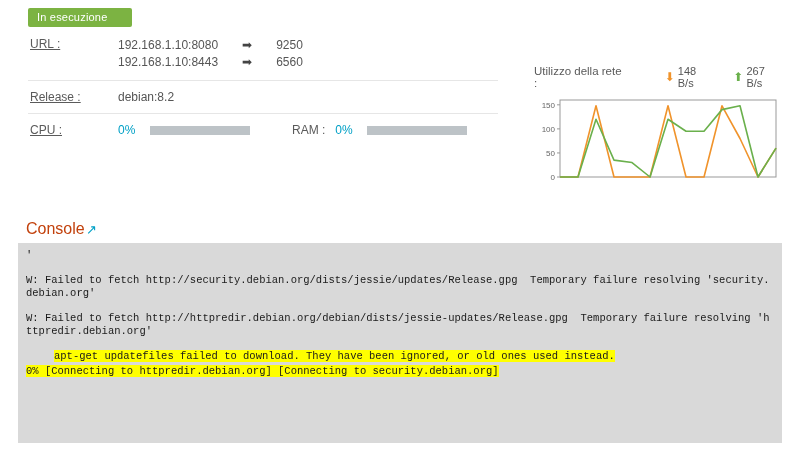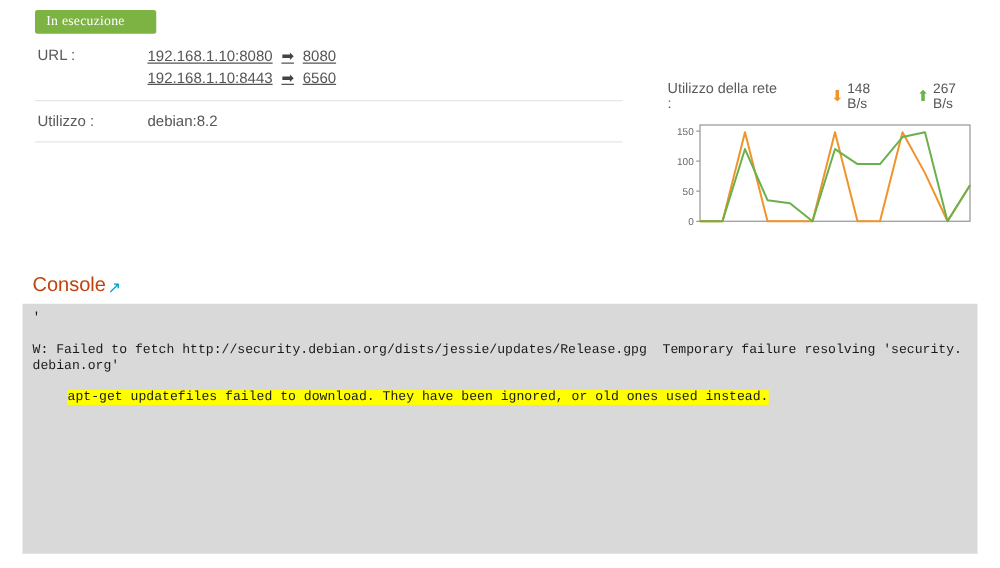--- a/index.html
+++ b/index.html
@@ -20,21 +20,20 @@
   .status-badge {
     position: absolute;
     left: 28px;
     top: 8px;
     background: #7cb342;
     color: #ffffff;
     font-size: 11px;
     padding: 3px 25px 4px 9px;
     border-radius: 2px;
     letter-spacing: .2px;
-    font-family: Liberation Serif, serif;
   }
 
   
   .info-table {
     position: absolute;
     left: 28px;
     top: 28px;
     width: 470px;
     border-collapse: collapse;
     font-size: 12px;
@@ -47,30 +46,30 @@
   }
   .info-table td {
     padding: 9px 0 9px 0;
     vertical-align: top;
     color: #666;
   }
   .info-table td.label {
     width: 88px;
     padding-left: 2px;
     color: #5a5a5a;
+    text-decoration: underline;
   }
   .info-table td.value {
     color: #555;
   }
   .port-line {
     display: flex;
     align-items: center;
-    gap: 7px;
+    gap: 24px;
     line-height: 17px;
-    text-decoration: underline;
   }
   .arrow-right {
     color: #444;
     font-size: 12px;
   }
 
   
   .meter-row {
     display: flex;
     align-items: center;
@@ -188,32 +187,49 @@
 <div class="status-badge">In esecuzione</div>
 
 <table class="info-table">
   <tbody>
       <tr>
     <td class="label">URL :</td>
     <td class="value">
       <div class="port-line">
         <span>192.168.1.10:8080</span>
         <span class="arrow-right">➡</span>
-        <span>8080</span>
+        <span>9250</span>
       </div>
       <div class="port-line">
         <span>192.168.1.10:8443</span>
         <span class="arrow-right">➡</span>
         <span>6560</span>
       </div>
     </td>
   </tr>
   <tr>
-    <td class="label">Utilizzo :</td>
+    <td class="label">Release :</td>
     <td class="value">debian:8.2</td>
+  </tr>
+  <tr class="no-border">
+    <td class="label">CPU :</td>
+    <td class="value">
+      <div class="meter-row">
+        <div class="meter-cell">
+          <span class="meter-pct">0%</span>
+          <span class="meter-bar"></span>
+        </div>
+        <div style="width:42px"></div>
+        <div class="meter-cell">
+          <span class="meter-label">RAM :</span>
+          <span class="meter-pct">0%</span>
+          <span class="meter-bar"></span>
+        </div>
+      </div>
+    </td>
   </tr>
 </tbody>
   </table>
 
 <div class="net-panel">
   <div class="net-head">
     <span>Utilizzo della rete :</span>
     <span class="spacer"></span>
     <span class="net-stat">
       <span class="arrow-down-icon">⬇</span>
@@ -239,14 +255,16 @@
         <polyline points="26,83 44,83 62,25.25 80,66.15625 98,68.5625 116,83 134,25.25 152,37.28125 170,37.28125 188,15.625 206,11.774999999999991 224,83 242,54.125" fill="none" stroke="#6ab04c" stroke-width="1.6" stroke-linejoin="round"></polyline>
       </svg>
   </div>
 </div>
 
 <div class="console-title">Console</div>
 <div class="expand-icon">↗</div>
 <div class="console-box" id="console-box">
     <div class="console-line">'</div>
     <div class="console-line">W: Failed to fetch http://security.debian.org/dists/jessie/updates/Release.gpg  Temporary failure resolving 'security.debian.org'</div>
+    <div class="console-line">W: Failed to fetch http://httpredir.debian.org/debian/dists/jessie-updates/Release.gpg  Temporary failure resolving 'httpredir.debian.org'</div>
     <div class="console-line tight"><span class="hl">apt-get updatefiles failed to download. They have been ignored, or old ones used instead.</span></div>
+    <div class="console-line"><span class="hl">0% [Connecting to httpredir.debian.org] [Connecting to security.debian.org]</span></div>
   </div>
 
 </body></html>

